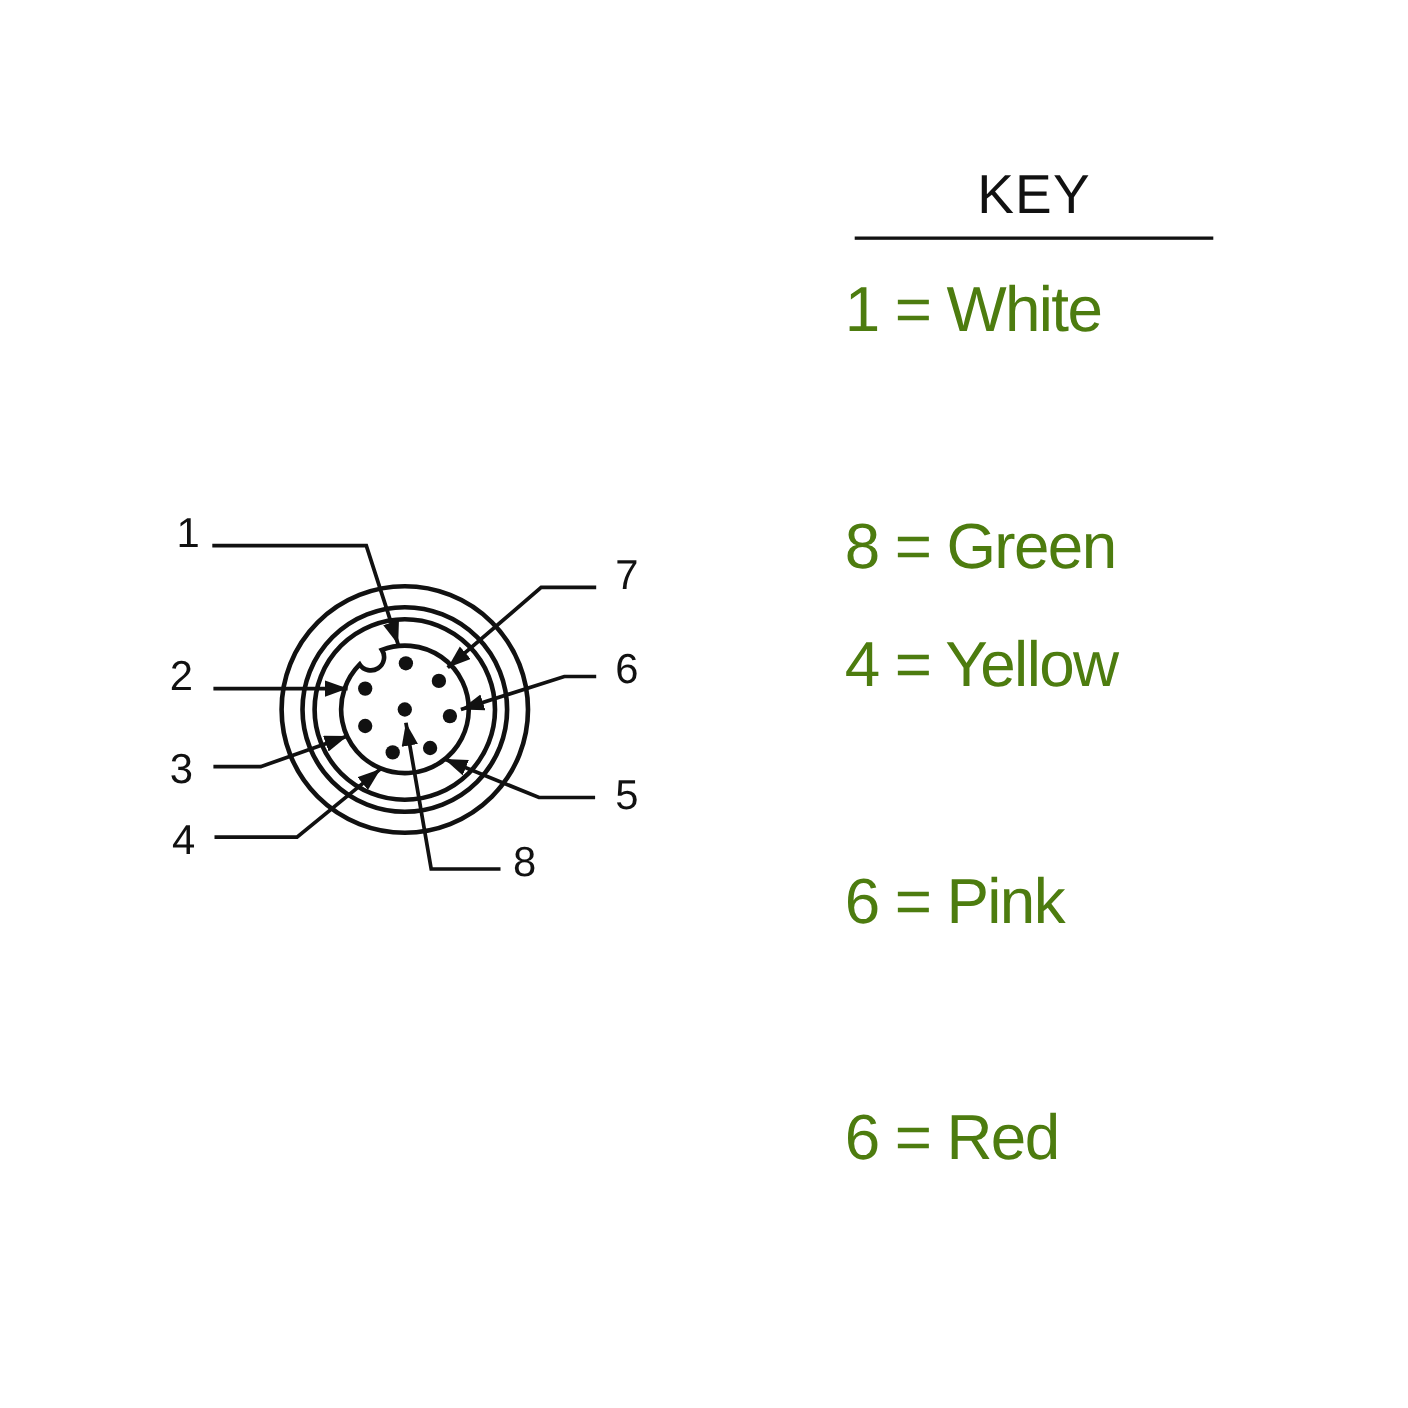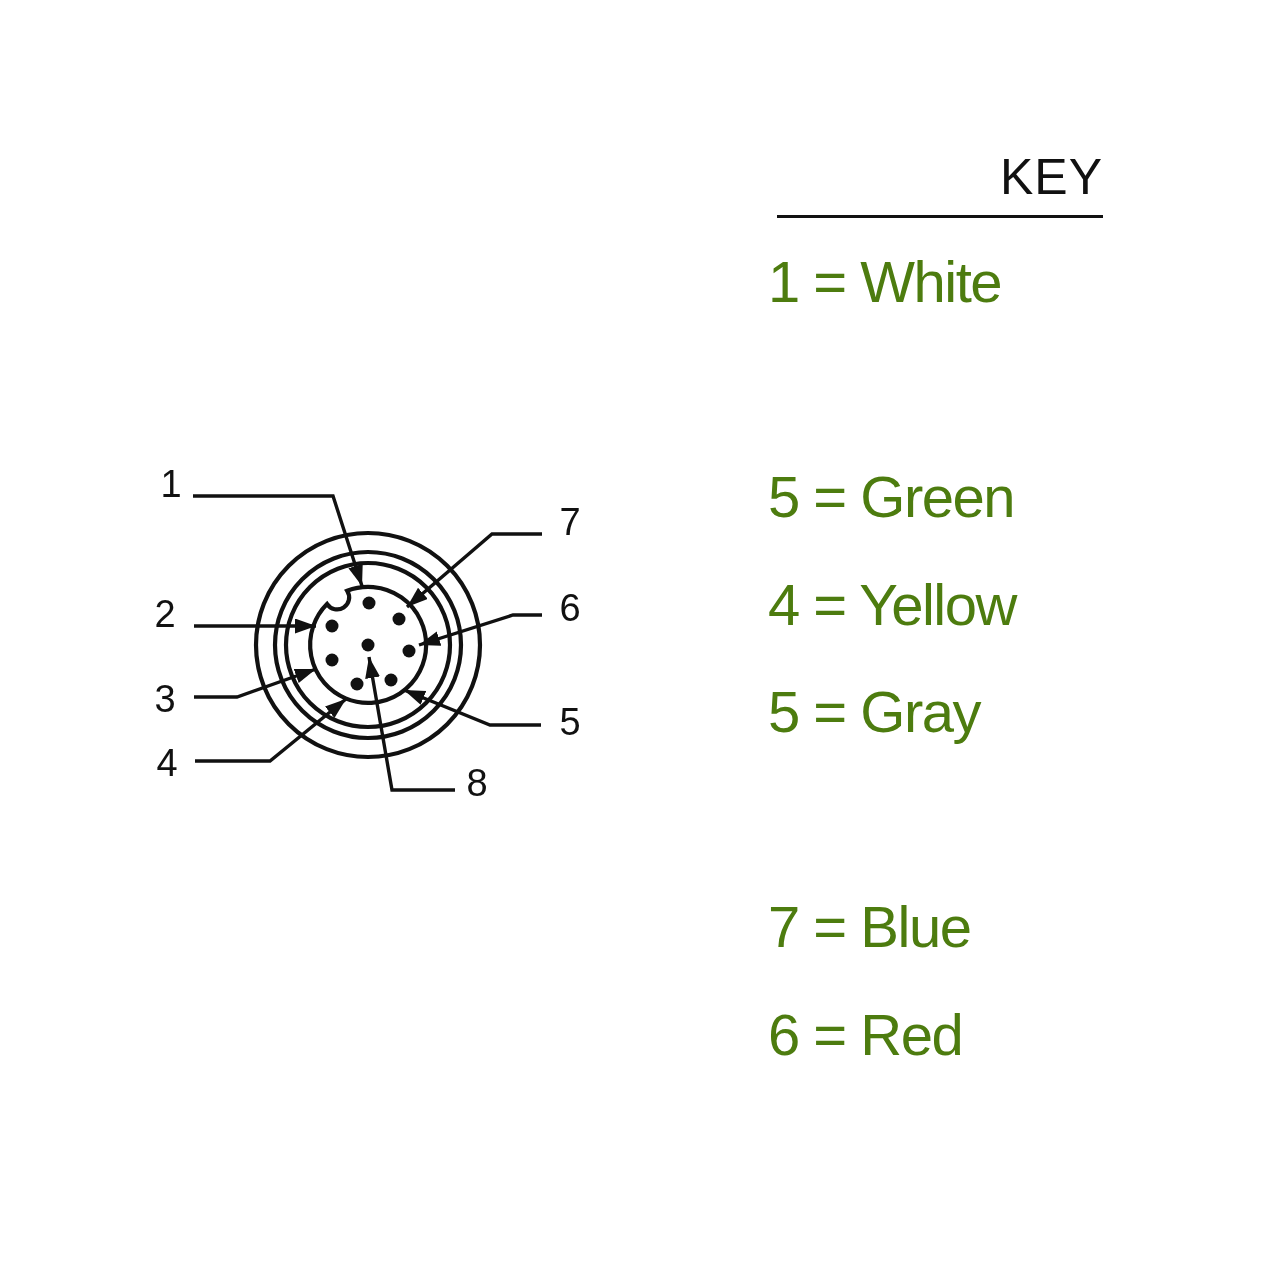--- a/index.html
+++ b/index.html
@@ -12,21 +12,21 @@
   }
   .diagram-svg{position:absolute;left:0;top:0;}
   .svg-pin-label{
     font-family:"Liberation Sans", sans-serif;
     font-size:38px;
     fill:#111111;
   }
   .key-title{
     position:absolute;
     left:777px;top:152px;width:326px;
-    text-align:right;
+    text-align:center;
     font-size:50px;line-height:1;
     letter-spacing:1px;
     color:#111111;
   }
   .key-underline{
     position:absolute;
     left:777px;top:215px;width:326px;height:3px;
     background:#111111;
   }
   .key-entry{
@@ -89,19 +89,18 @@
       <text class="svg-pin-label" x="570" y="621">6</text>
       <text class="svg-pin-label" x="570" y="535">7</text>
       <text class="svg-pin-label" x="477" y="796">8</text>
     </g>
   </svg>
 
   <div class="key-title">KEY</div>
   <div class="key-underline"></div>
 
   <div class="key-entry" style="top:253px">1 = White</div>
-  <div class="key-entry" style="top:468px">5 = Green</div>
+  <div class="key-entry" style="top:468px">8 = Green</div>
   <div class="key-entry" style="top:576px">4 = Yellow</div>
-  <div class="key-entry" style="top:683px">5 = Gray</div>
-  <div class="key-entry" style="top:898px">7 = Blue</div>
+  <div class="key-entry" style="top:791px">6 = Pink</div>
   <div class="key-entry" style="top:1006px">6 = Red</div>
 
 </div>
 
 </body></html>

